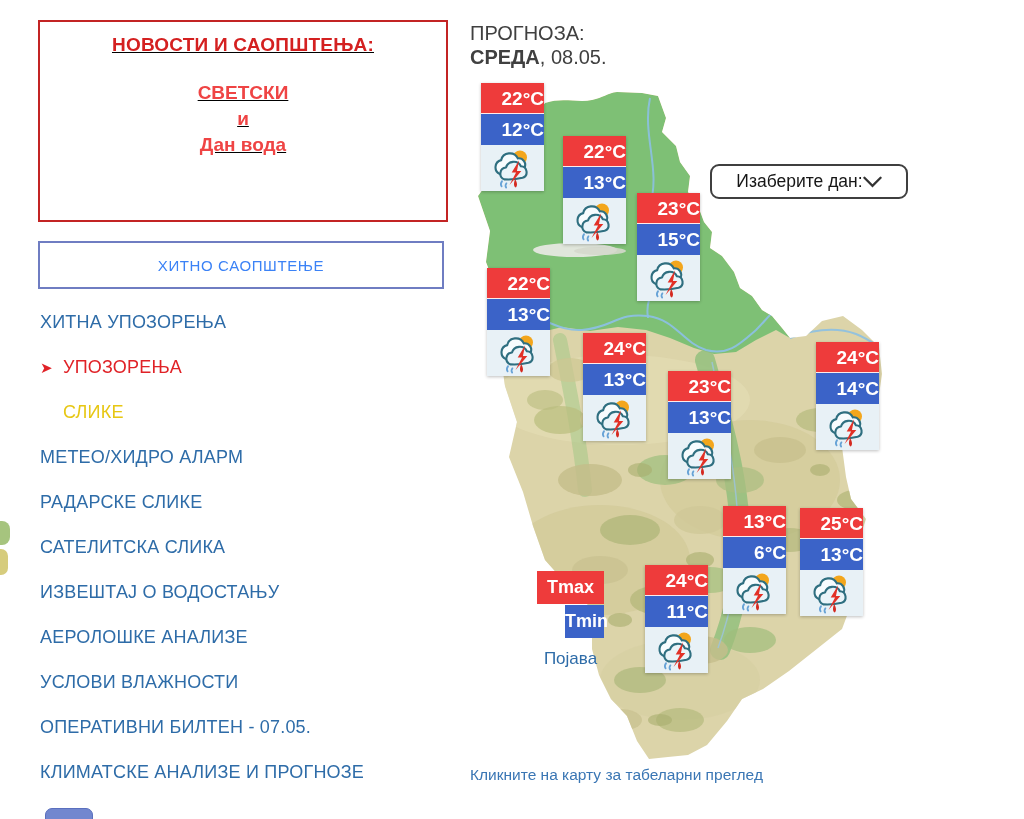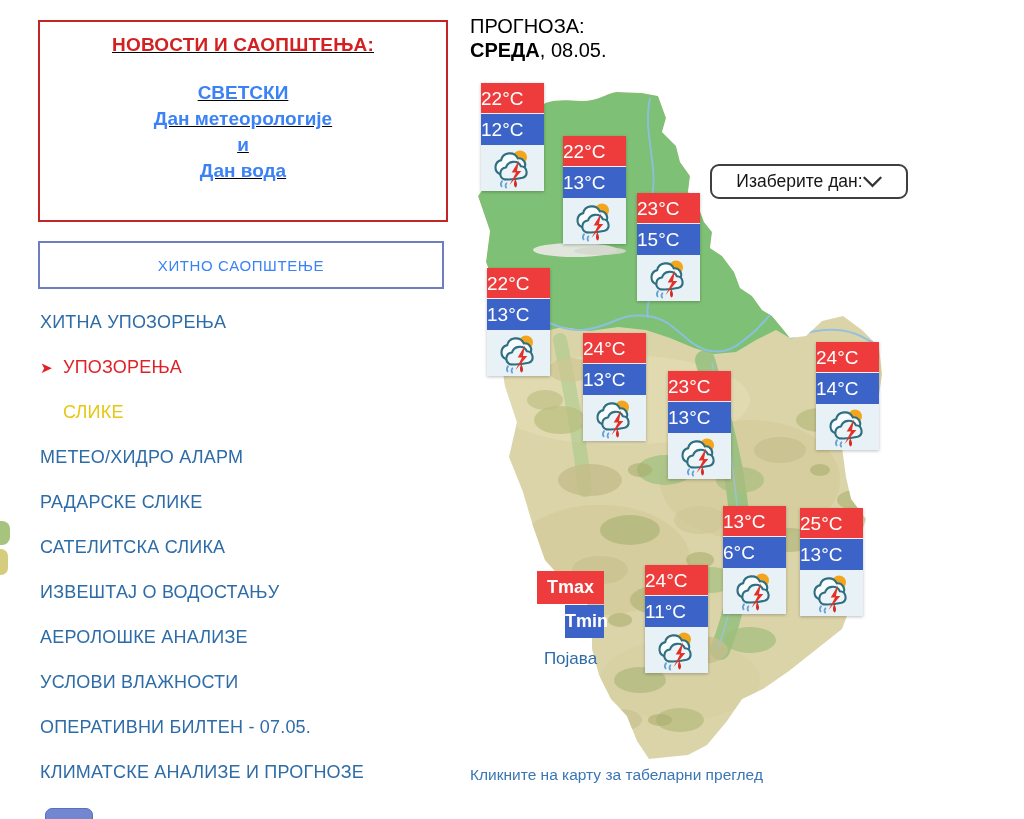--- a/index.html
+++ b/index.html
@@ -3,51 +3,51 @@
 <meta charset="utf-8">
 <style>
   html,body{margin:0;padding:0;background:#fff;}
   body{font-family:"Liberation Sans",sans-serif;-webkit-font-smoothing:antialiased;}
   .page{position:relative;width:1024px;height:819px;overflow:hidden;background:#ffffff;}
 
   
   .news-box{position:absolute;left:38px;top:20px;width:406px;height:198px;
     border:2px solid #c32424;background:#fff;text-align:center;text-decoration:underline;}
   .news-title{margin-top:12px;font-size:19px;font-weight:bold;color:#d42020;letter-spacing:.2px;}
-  .news-lines{margin-top:24px;font-size:19px;font-weight:bold;color:#3b82f6;line-height:26px;}
+  .news-lines{margin-top:24px;font-size:19px;font-weight:bold;color:#ef4444;line-height:26px;}
   .urgent-btn{position:absolute;left:38px;top:241px;width:406px;height:48px;
     border:2px solid #6f7dc2;border-radius:0;background:#fff;box-sizing:border-box;
     display:flex;align-items:center;justify-content:center;
     font-size:15px;color:#3b82f6;letter-spacing:.6px;cursor:pointer;}
   .nav{position:absolute;left:40px;top:300px;width:420px;}
   .nav-item{height:45px;display:flex;align-items:center;font-size:18px;color:#2e6ca8;cursor:pointer;letter-spacing:.2px;}
   .nav-item.red{color:#e02227;}
   .nav-item.yellow{color:#e7c714;}
   .nav-item.indent{padding-left:23px;}
   .nav-item .arrow{width:23px;color:#e02227;font-size:15px;line-height:1;}
   .corner-btn{position:absolute;left:45px;top:808px;width:46px;height:18px;border-radius:7px;
     background:#7287cf;border:1px solid #5a6fbe;cursor:pointer;}
   .edge-frag{position:absolute;left:-6px;top:521px;width:18px;height:56px;}
   .edge-frag .a{position:absolute;left:0;top:0;width:16px;height:24px;border-radius:0 8px 8px 0;background:#a6c47e;}
   .edge-frag .b{position:absolute;left:0;top:28px;width:14px;height:26px;border-radius:0 7px 7px 0;background:#d6cc7d;}
 
   
-  .fc-heading{position:absolute;left:470px;top:14px;font-size:20px;line-height:24px;color:#000000;}
+  .fc-heading{position:absolute;left:470px;top:21px;font-size:20px;line-height:24px;color:#404040;}
   .fc-heading b{font-weight:bold;}
   .day-select{position:absolute;left:710px;top:164px;width:198px;height:35px;box-sizing:border-box;
     border:2px solid #3f3f3f;border-radius:9px;background:#fff;display:flex;align-items:center;
     justify-content:center;padding:0 13px;cursor:pointer;}
   .day-select span{font-size:17.5px;color:#161616;}
   .caption{position:absolute;left:470px;top:766px;font-size:15.5px;color:#3a76b4;}
 
   
   .map-svg{position:absolute;left:0;top:0;}
 
   
-  .station{position:absolute;width:63px;text-align:left;font-weight:normal;font-size:19px;color:#fff;
+  .station{position:absolute;width:63px;text-align:right;font-weight:bold;font-size:19px;color:#fff;
     box-shadow:0 1px 3px rgba(0,0,0,.25);}
   .station .tmax{background:#ee3b3b;height:31px;line-height:31px;border-bottom:1px solid rgba(255,255,255,.9);box-sizing:border-box;}
   .station .tmin{background:#3b63c8;height:31px;line-height:31px;}
   .station .wicon{background:#e8f1f6;height:46px;display:flex;align-items:center;justify-content:center;}
 
   
   .legend{position:absolute;left:537px;top:571px;width:67px;text-align:center;}
   .legend .lmax{background:#ee3b3b;height:33px;line-height:33px;color:#fff;font-weight:bold;font-size:18px;margin-bottom:1px;}
   .legend .lmin{background:#3b63c8;height:33px;line-height:33px;color:#fff;font-weight:bold;font-size:18px;margin-left:28px;}
   .legend .lphen{margin-top:11px;font-size:17px;color:#2e6ca8;}
@@ -149,21 +149,20 @@
       <path d="M790,338 C812,330 834,326 856,334 C866,338 872,342 879,347" stroke="#8cc0e2" stroke-width="2" fill="none" opacity=".9"></path>
       <path d="M650,98 C642,135 661,170 650,205 C642,236 657,266 649,300 C646,310 648,316 648,318" stroke="#8cc0e2" stroke-width="2" fill="none" opacity=".9"></path>
       <path d="M712,362 C724,420 736,470 738,525 C740,575 730,615 718,648" stroke="#9cc4de" stroke-width="1.5" fill="none" opacity=".8"></path>
     </g>
   </svg>
 
   <div class="news-box">
     <div class="news-title">НОВОСТИ И САОПШТЕЊА:</div>
     <div class="news-lines" id="news-lines">
         <div>СВЕТСКИ</div>
-        <div>Дан метеорологије</div>
         <div>и</div>
         <div>Дан вода</div>
       </div>
   </div>
 
   <div class="urgent-btn">ХИТНО САОПШТЕЊЕ</div>
 
   <nav class="nav" id="nav-list">
       <div class="nav-item blue">
         <span>ХИТНА УПОЗОРЕЊА</span>

